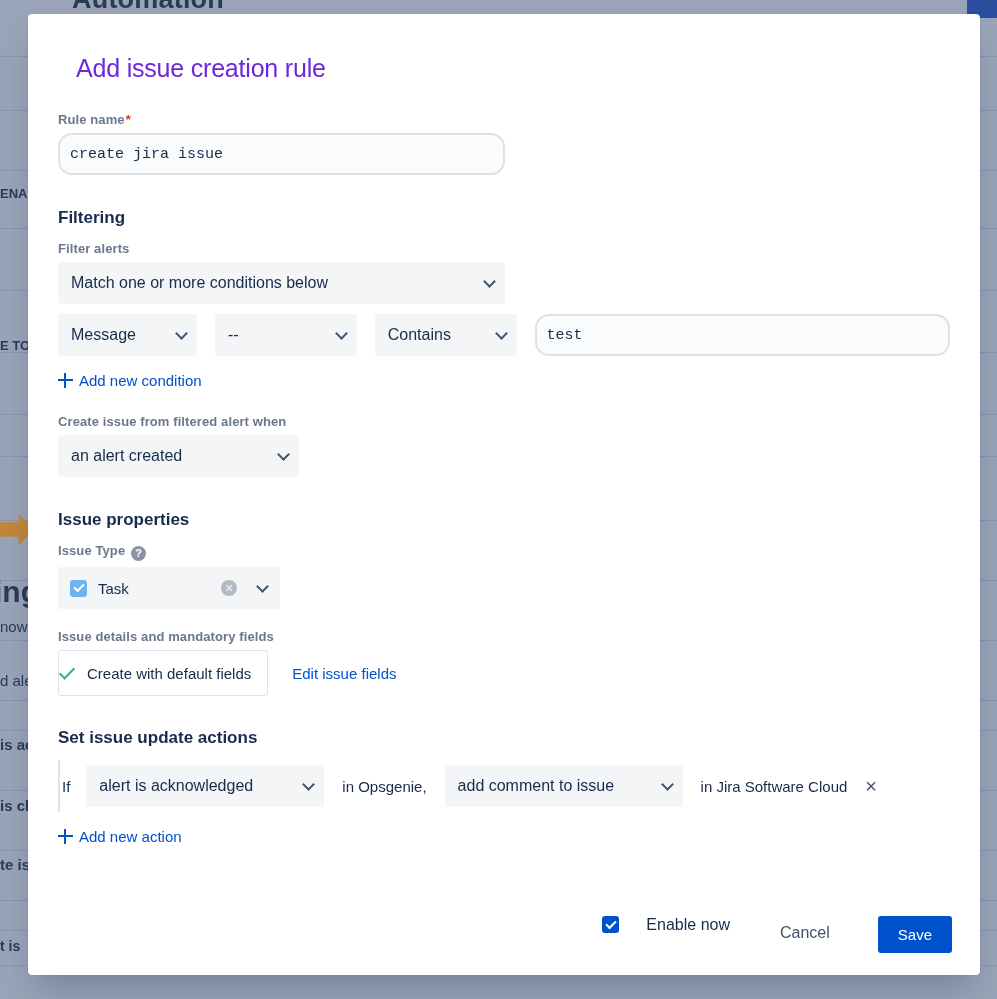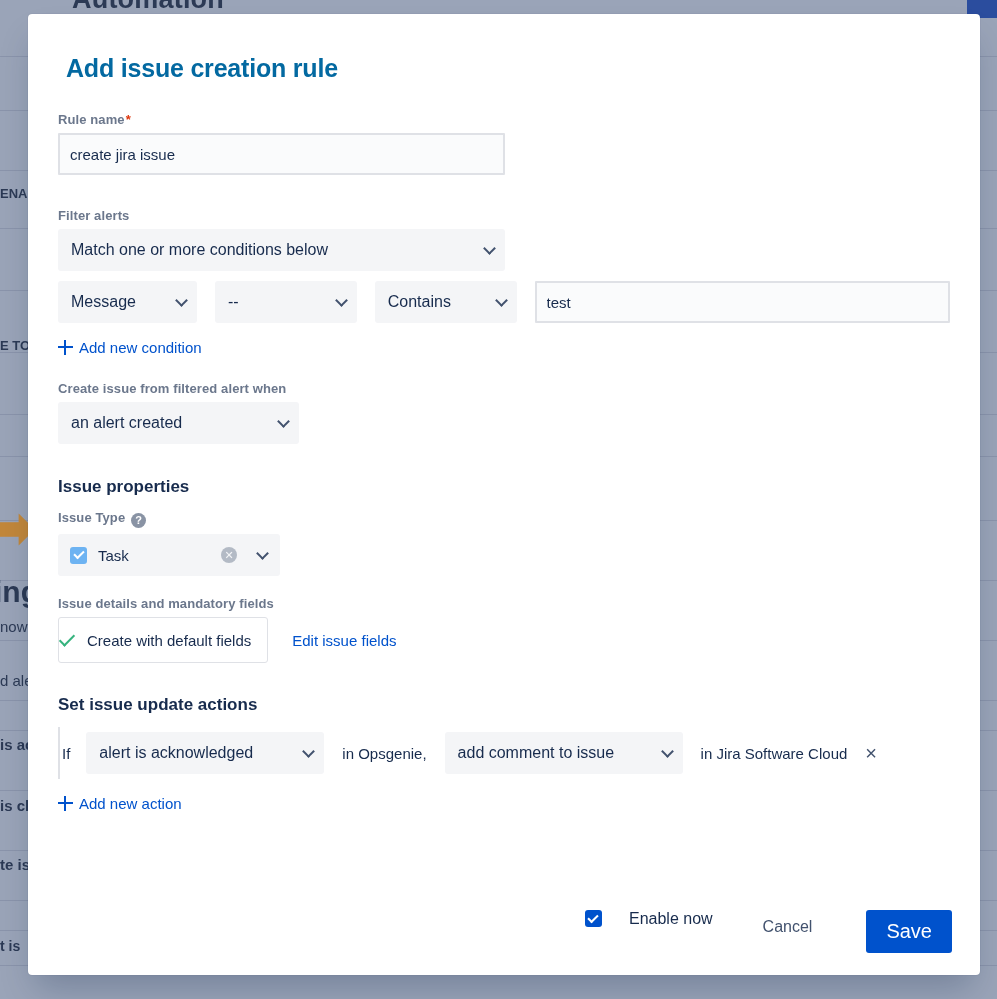--- a/index.html
+++ b/index.html
@@ -66,24 +66,24 @@
     overflow: hidden;
     display: flex;
     flex-direction: column;
   }
   .modal-body {
     flex: 1;
     padding: 30px 30px 0 30px;
     overflow: hidden;
   }
   h1.dialog-title {
-    margin: 10px 0 0 8px;
+    margin: 10px 0 0 18px;
     font-size: 25px;
-    font-weight: 700;
-    color: #0369a1;
+    font-weight: 400;
+    color: #6d28d9;
     letter-spacing: -.2px;
   }
 
   .field-label {
     font-size: 13px;
     font-weight: 700;
     color: #6b778c;
     margin: 0 0 6px 0;
     letter-spacing: .1px;
   }
@@ -93,26 +93,26 @@
     font-size: 17px;
     font-weight: 700;
     color: #172b4d;
     margin: 0;
   }
 
   input.text-field {
     width: 100%;
     height: 42px;
     border: 2px solid #dfe1e6;
-    border-radius: 1px;
+    border-radius: 14px;
     background: #fafbfc;
     padding: 16px 10px;
     font-size: 15px;
     color: #172b4d;
-    font-family: Liberation Sans, sans-serif;
+    font-family: Liberation Mono, monospace;
     outline: none;
   }
 
   
   .sel {
     position: relative;
     height: 42px;
     background: #f4f5f7;
     border: 2px solid transparent;
     border-radius: 3px;
@@ -272,24 +272,24 @@
   .btn-subtle {
     background: none; border: none;
     font-size: 16px; color: #42526e;
     cursor: pointer; padding: 8px 12px;
     font-family: "Liberation Sans", sans-serif;
     margin-left: 22px;
   }
   .btn-primary {
     background: #0052cc; color: #fff;
     border: none; border-radius: 3px;
-    font-size: 20px; font-weight: 500;
+    font-size: 15px; font-weight: 500;
     padding: 10px 20px;
     cursor: pointer;
-    margin-left: 26px;
+    margin-left: 20px;
     font-family: "Liberation Sans", sans-serif;
   }
 </style>
 </head>
 <body>
 
 <div id="backdrop">
   <div class="bg-topbar"></div>
   <div class="bg-heading-cut">Automation</div>
   <div class="bg-blue-btn"></div>
@@ -335,20 +335,21 @@
     <div style="margin-top:29px;">
       <div class="field-label">
         <span>Rule name</span><span class="req">*</span>
       </div>
       <div style="width:447px;">
         <input class="text-field" type="text" value="create jira issue" style="">
       </div>
     </div>
 
     <div style="margin-top:33px;">
+      <div class="section-title">Filtering</div>
 
       <div class="field-label" style="margin-top:13px;">Filter alerts</div>
 
       <div class="sel" style="width:447px;">
         <span>Match one or more conditions below</span>
         <span class="chev"></span>
       </div>
 
       
       <div style="display:flex; gap:18px; margin-top:10px;">

